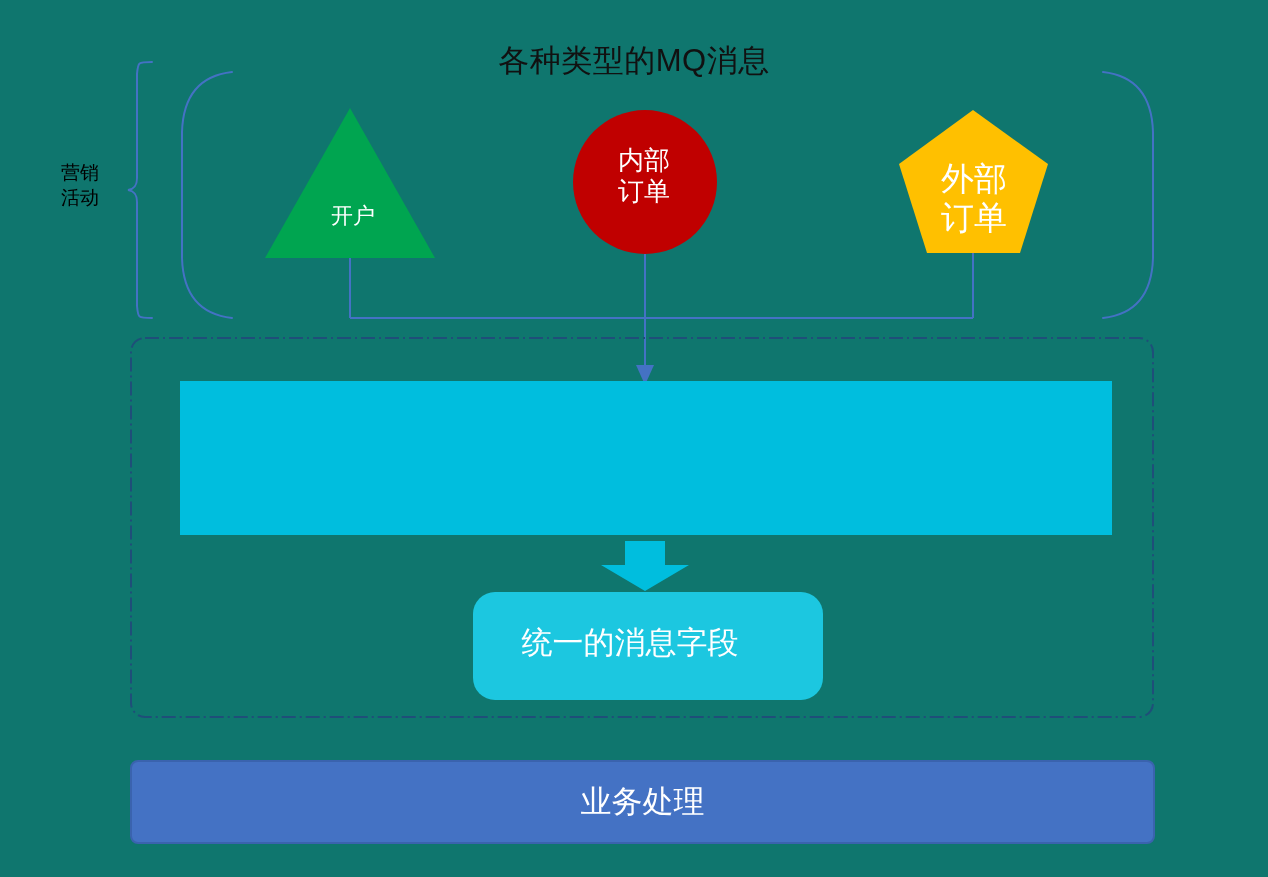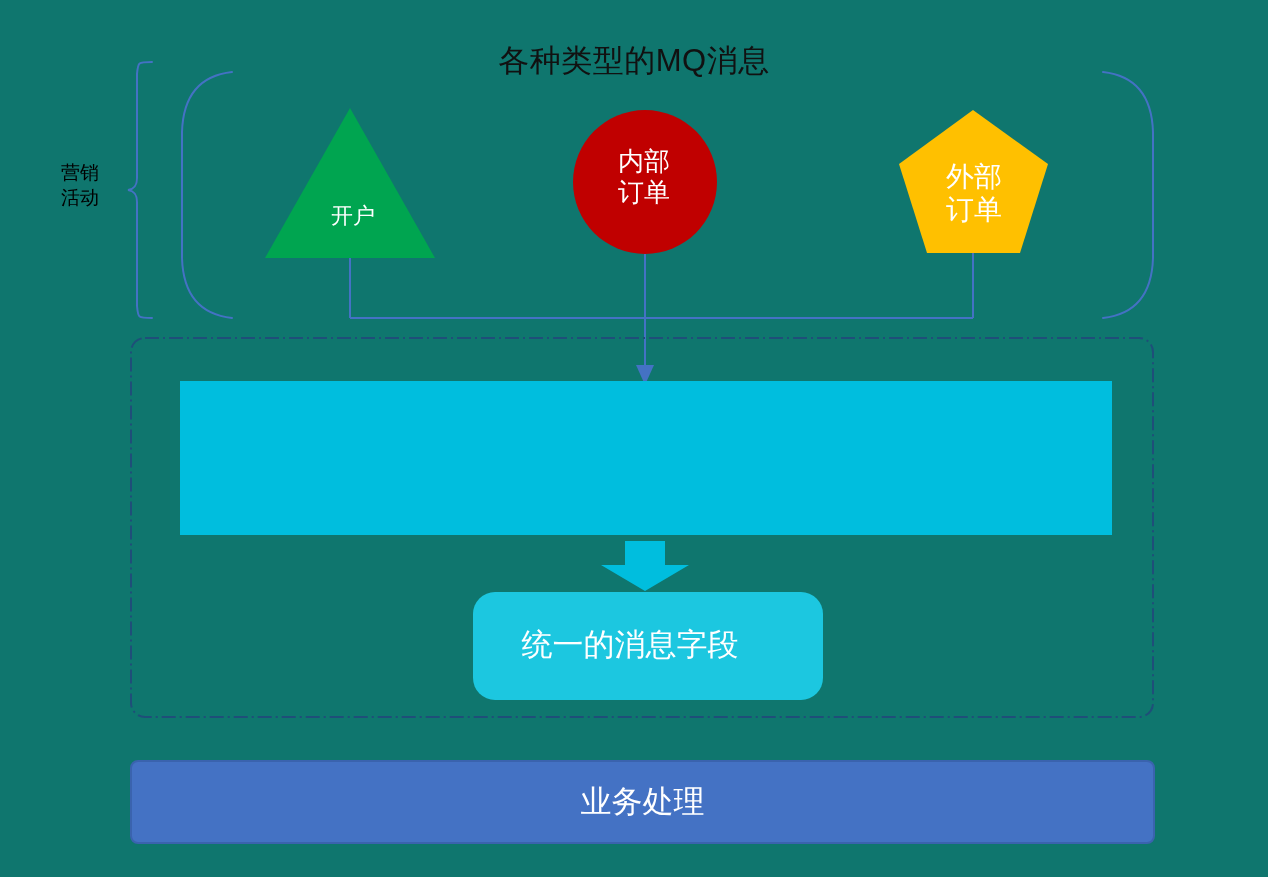--- a/index.html
+++ b/index.html
@@ -70,32 +70,34 @@
   }
 
   
   #shape-label-open-account {
     left: 278px; top: 203px; width: 150px;
     font-size: 22px;
   }
   #shape-label-internal-order {
     left: 568px; top: 146px; width: 152px;
     font-size: 26px;
+    font-family: Liberation Serif, serif;
   }
   #shape-label-external-order {
     left: 898px; top: 160px; width: 152px;
-    font-size: 28px;
+    font-size: 33px;
   }
   #adapter-bar-label {
     left: 180px; top: 440px; width: 932px;
     font-size: 31px;
   }
   #unified-field-label {
     left: 473px; top: 627px; width: 314px;
     font-size: 31px;
+    font-family: Liberation Mono, monospace;
   }
   #business-bar-label {
     left: 130px; top: 784px; width: 1025px;
     font-size: 31px;
   }
 </style>
 </head>
 <body>
 
 <div id="stage">

